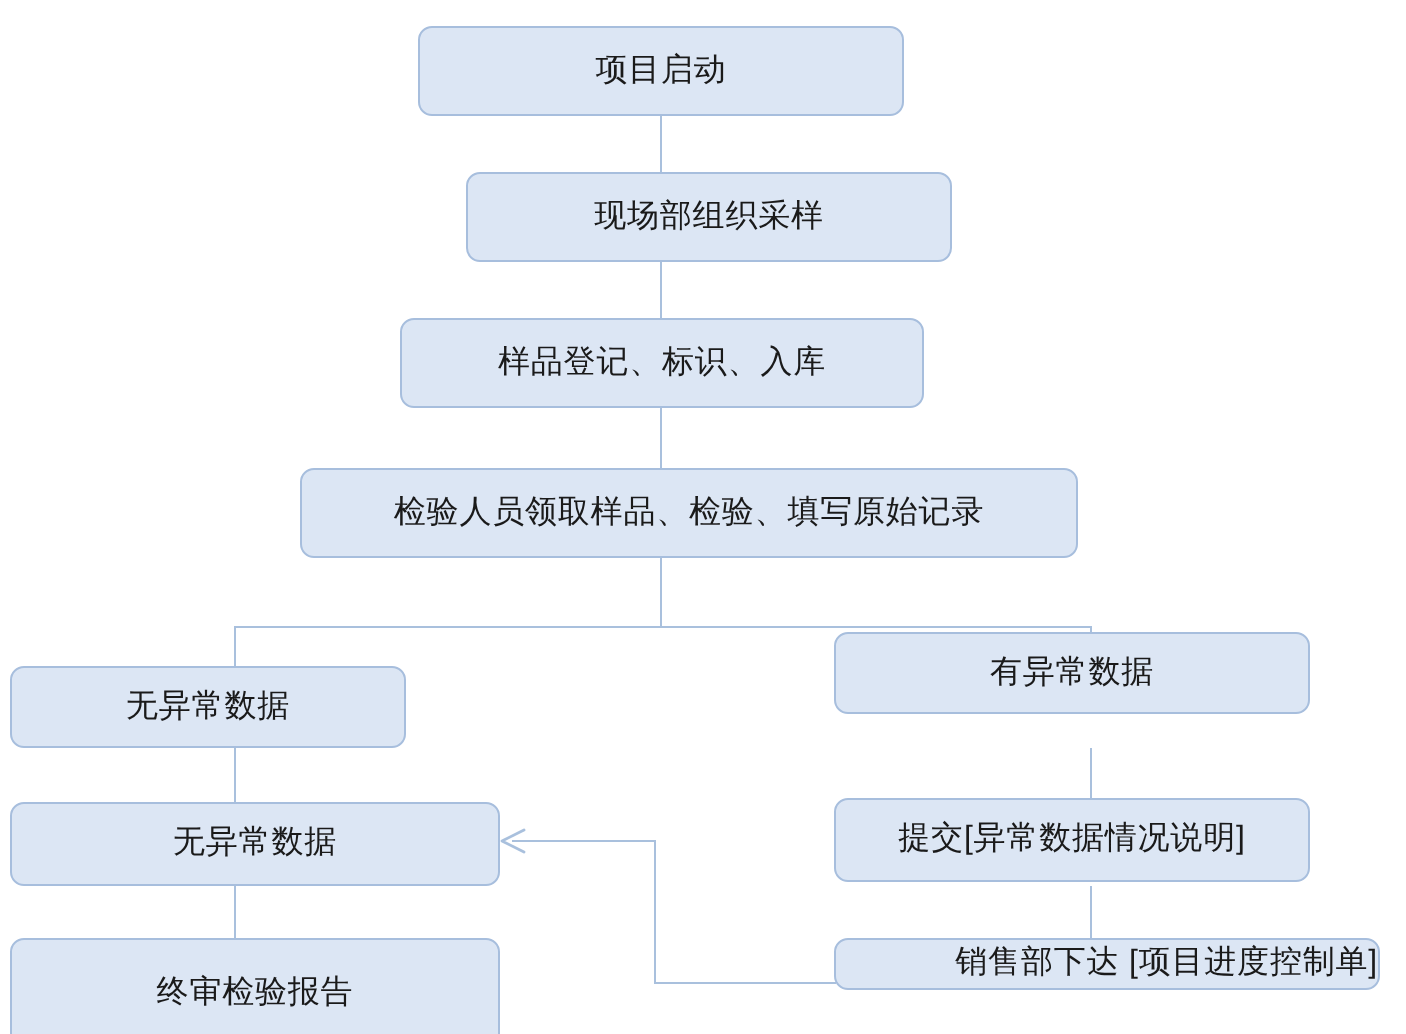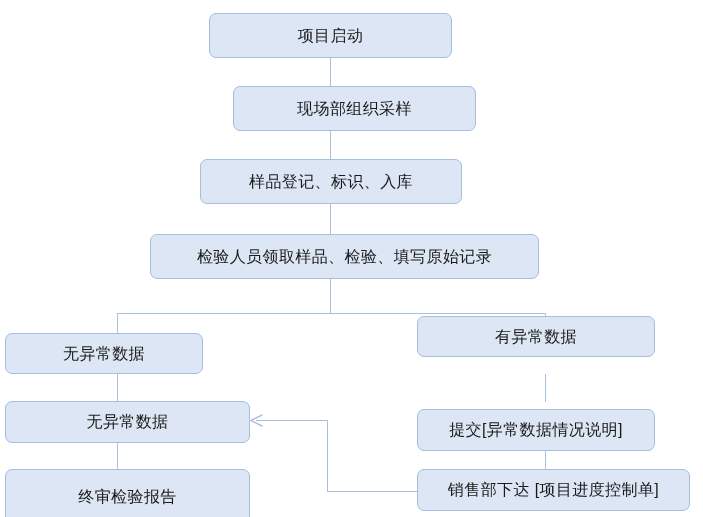--- a/index.html
+++ b/index.html
@@ -90,23 +90,23 @@
     </div>
   <div class="node" style="left:5px;   top:333px; width:198px; height:41px;">
       <span>无异常数据</span>
     </div>
   <div class="node" style="left:417px; top:316px; width:238px; height:41px;justify-content:center;">
       <span>有异常数据</span>
     </div>
   <div class="node" style="left:5px;   top:401px; width:245px; height:42px;">
       <span>无异常数据</span>
     </div>
-  <div class="node" style="left:417px; top:409px; width:238px; height:42px;">
+  <div class="node" style="left:417px; top:399px; width:238px; height:42px;">
       <span>提交[异常数据情况说明]</span>
     </div>
   <div class="node" style="left:5px;   top:469px; width:245px; height:56px;">
       <span>终审检验报告</span>
     </div>
-  <div class="node" style="left:417px; top:469px; width:273px; height:42px;">
+  <div class="node" style="left:417px; top:469px; width:273px; height:26px;justify-content:flex-end;">
       <span>销售部下达 [项目进度控制单]</span>
     </div>
 
 </div>
 
 </body></html>

